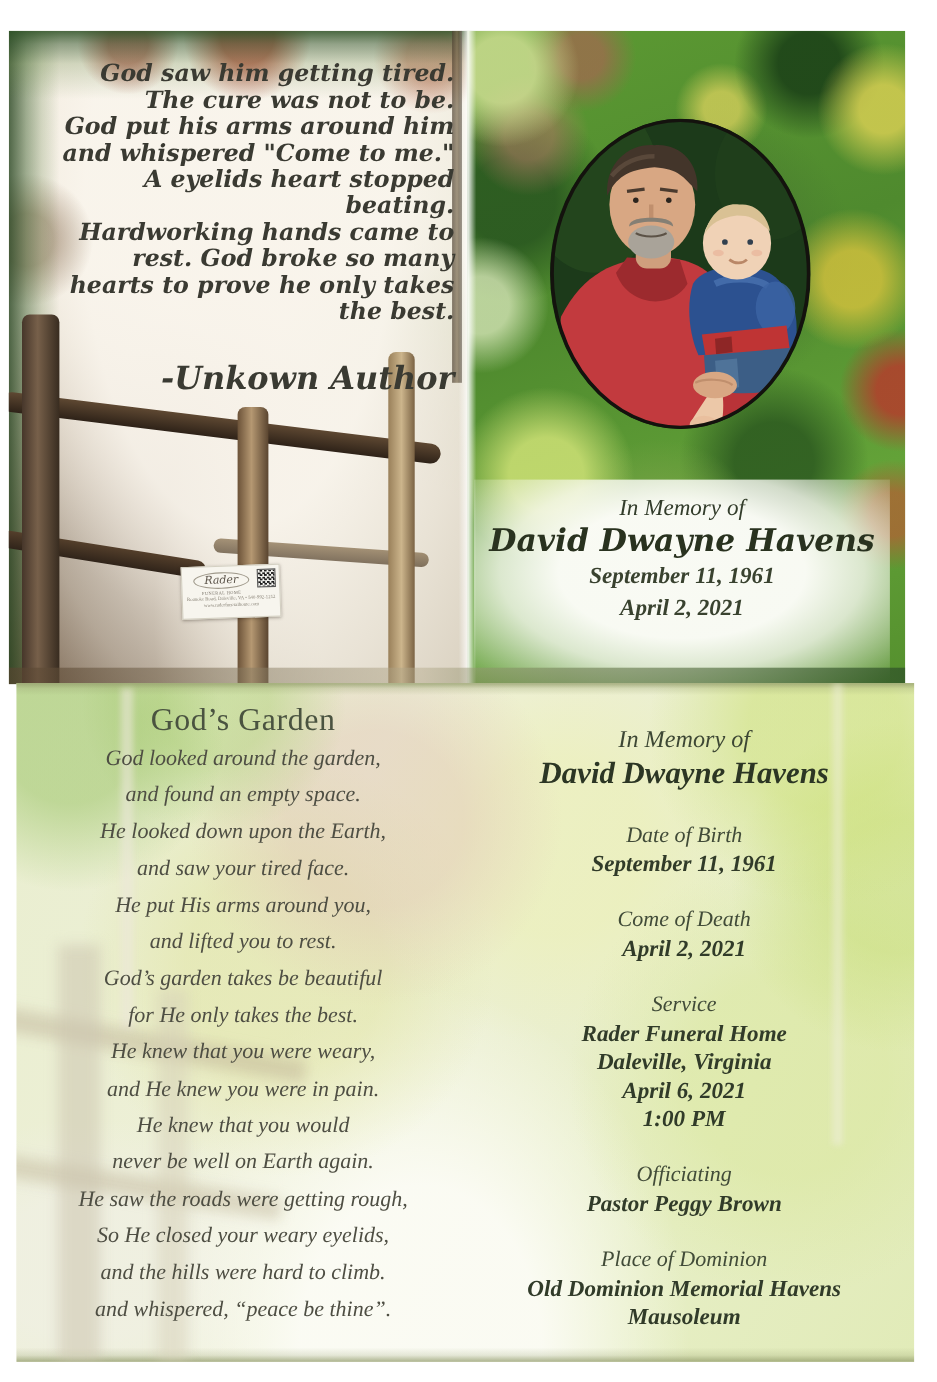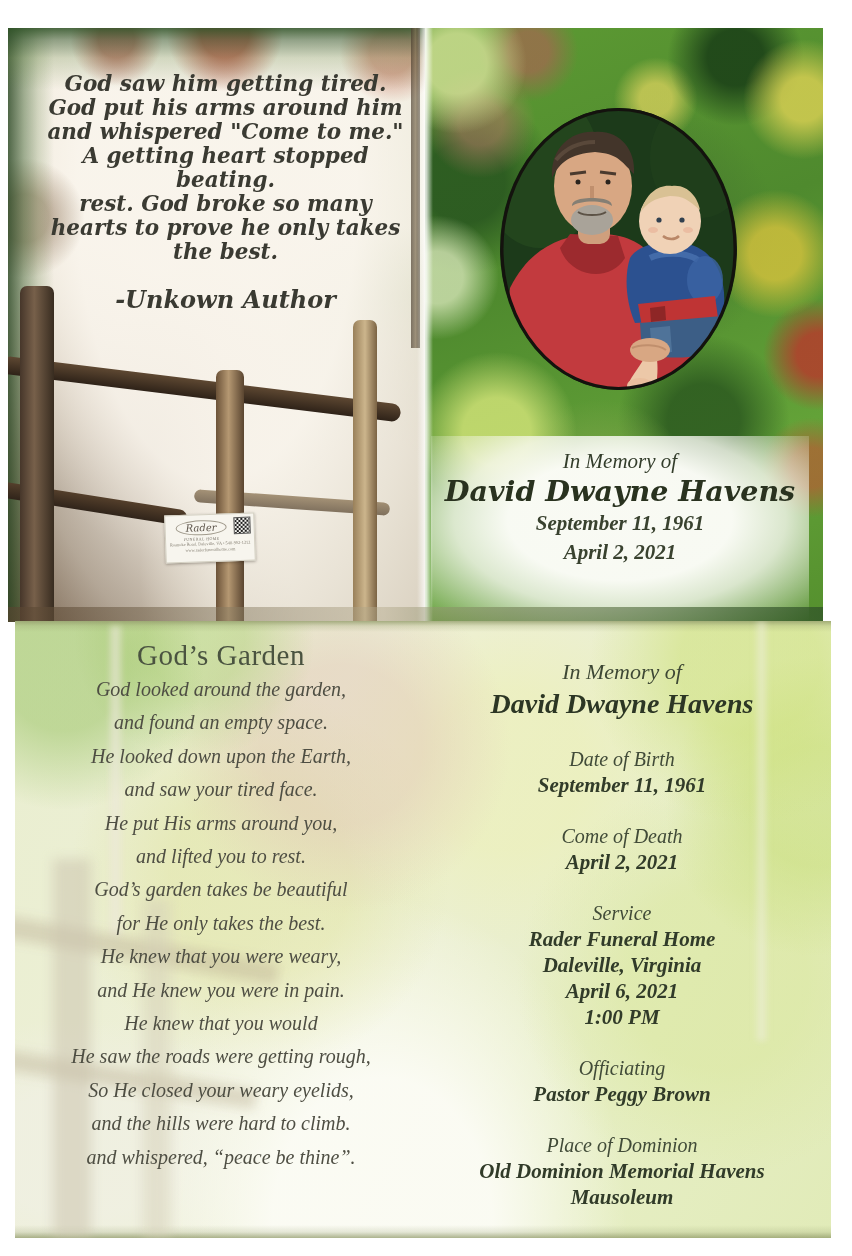--- a/index.html
+++ b/index.html
@@ -31,24 +31,24 @@
   .rail{position:absolute;border-radius:9px;}
   #rail1{left:-8px;top:352px;width:402px;height:18px;transform:rotate(7deg);
          background:linear-gradient(180deg,#5e4832,#2e2218);}
   #rail2{left:-8px;top:468px;width:188px;height:16px;transform:rotate(9deg);
          background:linear-gradient(180deg,#543f2b,#30241a);}
   #rail3{left:186px;top:468px;width:196px;height:13px;transform:rotate(4deg);opacity:.75;
          background:linear-gradient(180deg,#8a7352,#5c4a34);}
   #trunk1{position:absolute;left:403px;top:0;width:9px;height:320px;opacity:.7;
          background:linear-gradient(90deg,#4c3f30,#7c6c52,#3c3224);}
 
-  #p1-poem{position:absolute;left:30px;top:44px;width:375px;text-align:center;
+  #p1-poem{position:absolute;left:30px;top:28px;width:375px;text-align:right;
     font-family:"DejaVu Serif",serif;font-style:italic;font-weight:bold;
     font-size:21.5px;line-height:24px;color:#3a3a32;}
-  .fp-author{margin-top:24px;font-size:24px;}
+  .fp-author{margin-top:36px;font-size:29px;}
 
   #biz-card{position:absolute;left:157px;top:486px;width:90px;height:48px;background:#f7f5ee;
     transform:rotate(-2deg);border:1px solid #d4d0c2;box-shadow:0 1px 3px rgba(40,30,20,.4);
     padding:2px 3px;box-sizing:border-box;text-align:center;}
   .biz-row{display:flex;align-items:flex-start;justify-content:space-between;}
   .biz-logo{flex:1;text-align:center;}
   .biz-oval{display:inline-block;border:1px solid #a09a8c;border-radius:50%;padding:0 9px;
     font-family:"DejaVu Serif",serif;font-style:italic;font-size:10px;line-height:13px;color:#5c544a;}
   .biz-sub{font-size:4px;letter-spacing:.4px;color:#7a746a;margin-top:1px;}
   .biz-qr{width:15px;height:15px;margin-top:1px;border:1px solid #555;background:
@@ -141,24 +141,26 @@
         <div class="rail" id="rail2"></div>
         <div class="rail" id="rail3"></div>
         <div class="post" id="post1"></div>
         <div class="post" id="post2"></div>
         <div class="post" id="post3"></div>
         <div id="trunk1"></div>
       </div>
 
       <div id="p1-poem">
         <div class="fp-line">God saw him getting tired.</div>
+        <div class="fp-line">The cure was not to be.</div>
         <div class="fp-line">God put his arms around him</div>
         <div class="fp-line">and whispered "Come to me."</div>
-        <div class="fp-line">A getting heart stopped</div>
+        <div class="fp-line">A eyelids heart stopped</div>
         <div class="fp-line">beating.</div>
+        <div class="fp-line">Hardworking hands came to</div>
         <div class="fp-line">rest. God broke so many</div>
         <div class="fp-line">hearts to prove he only takes</div>
         <div class="fp-line">the best.</div>
         <div class="fp-author">-Unkown Author</div>
       </div>
 
       <div id="biz-card">
         <div class="biz-row">
           <div class="biz-logo">
             <span class="biz-oval">Rader</span>
@@ -253,20 +255,21 @@
       <div class="p2-line">and found an empty space.</div>
       <div class="p2-line">He looked down upon the Earth,</div>
       <div class="p2-line">and saw your tired face.</div>
       <div class="p2-line">He put His arms around you,</div>
       <div class="p2-line">and lifted you to rest.</div>
       <div class="p2-line">God’s garden takes be beautiful</div>
       <div class="p2-line">for He only takes the best.</div>
       <div class="p2-line">He knew that you were weary,</div>
       <div class="p2-line">and He knew you were in pain.</div>
       <div class="p2-line">He knew that you would</div>
+      <div class="p2-line">never be well on Earth again.</div>
       <div class="p2-line">He saw the roads were getting rough,</div>
       <div class="p2-line">So He closed your weary eyelids,</div>
       <div class="p2-line">and the hills were hard to climb.</div>
       <div class="p2-line">and whispered, “peace be thine”.</div>
     </div>
 
     <div id="p2-info">
       <div class="info-memlabel">In Memory of</div>
       <div class="info-name">David Dwayne Havens</div>
 

